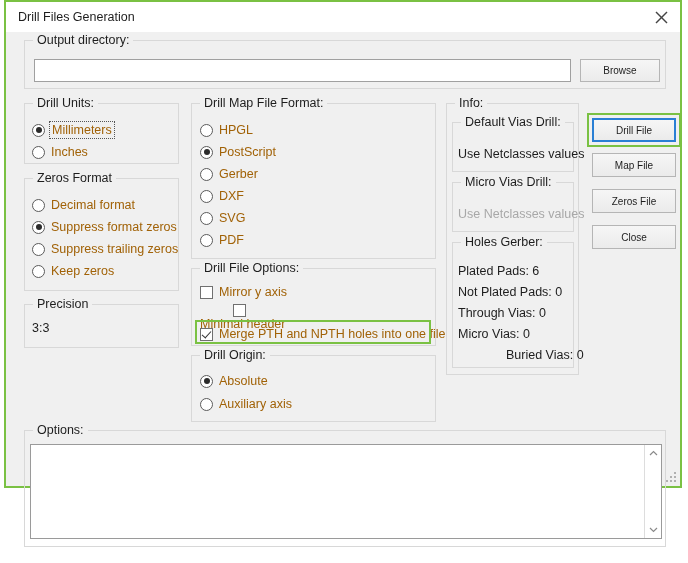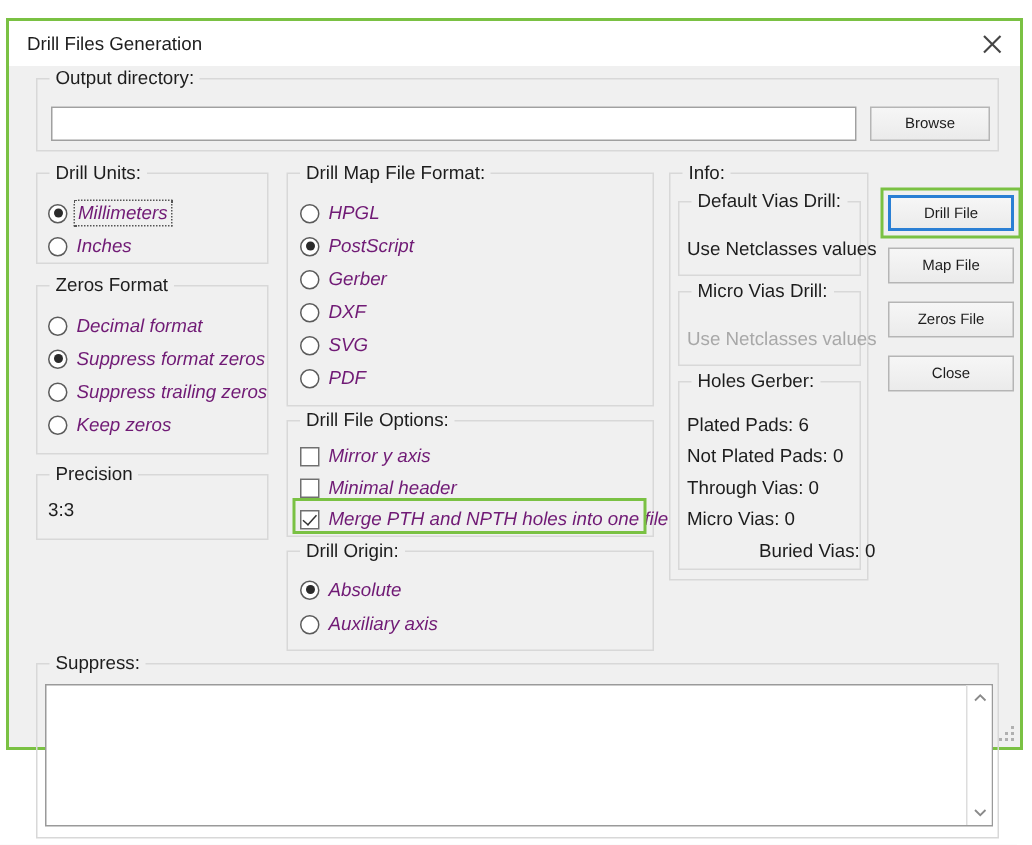--- a/index.html
+++ b/index.html
@@ -13,21 +13,21 @@
     font-family: "Liberation Sans", sans-serif;
     font-size: 12px;
     color: #1a1a1a;
     overflow: hidden;
   }
 
   
   .dialog {
     position: absolute;
     left: 4px;
-    top: 12px;
+    top: 0;
     width: 678px;   
     height: 488px;
     background: #f0f0f0;
     border: 2px solid #7ac143;
     box-sizing: border-box;
   }
 
   .titlebar {
     position: absolute;
     left: 0; top: 0;
@@ -157,23 +157,22 @@
     content: "";
     position: absolute;
     left: 3px; top: 0px;
     width: 4px; height: 8px;
     border: solid #333;
     border-width: 0 1.6px 1.6px 0;
     transform: rotate(42deg);
   }
   .optlabel {
     font-size: 12.5px;
-    color: #701a75;
+    color: #a16207;
     line-height: 14px;
-    font-style: italic;
   }
   .optlabel.focusring {
     outline: 1px dotted #555;
     outline-offset: 1px;
     padding: 0 1px;
   }
 
   
   .stext {
     position: absolute;
@@ -320,21 +319,21 @@
       <span class="optlabel">PDF</span>
     </div>
 
     <div class="group" style="left:185px; top:236px; width:245px; height:78px;">
       <span class="glabel">Drill File Options:</span>
     </div>
     <div class="optrow" style="left:194px; top:251px;">
       <span class="check"></span>
       <span class="optlabel">Mirror y axis</span>
     </div>
-    <div class="optrow" style="left:194px; top:272px;">
+    <div class="optrow" style="left:194px; top:272px;flex-direction:column;">
       <span class="check"></span>
       <span class="optlabel">Minimal header</span>
     </div>
     <div class="optrow" style="left:194px; top:293px;">
       <span class="check on"></span>
       <span class="optlabel">Merge PTH and NPTH holes into one file</span>
     </div>
     <div class="hilite" style="left:189px; top:288px; width:236px; height:24px;"></div>
 
     <div class="group" style="left:185px; top:323px; width:245px; height:67px;">
@@ -373,21 +372,21 @@
     <div class="stext" style="left:452px; top:316px;margin-left:48px;">Buried Vias: 0</div>
 
     <div class="btn focused" style="left:586px; top:86px; width:84px; height:24px;">Drill File</div>
     <div class="hilite" style="left:581px; top:81px; width:94px; height:34px;"></div>
 
     <div class="btn" style="left:586px; top:121px; width:84px; height:24px;">Map File</div>
     <div class="btn" style="left:586px; top:157px; width:84px; height:24px;">Zeros File</div>
     <div class="btn" style="left:586px; top:193px; width:84px; height:24px;">Close</div>
 
     <div class="group" style="left:18px; top:398px; width:642px; height:117px;">
-      <span class="glabel">Suppress:</span>
+      <span class="glabel">Options:</span>
     </div>
     <div class="msgbox" style="left:24px; top:412px; width:632px; height:95px;">
       <div class="msg-scroll">
         <div class="msg-arrow up">
           <svg width="9" height="7" viewBox="0 0 9 7" aria-hidden="true">
             <polyline points="1,5 4.5,1.5 8,5" fill="none" stroke="#8a8a8a" stroke-width="1.2"></polyline>
           </svg>
         </div>
         <div class="msg-arrow down">
           <svg width="9" height="7" viewBox="0 0 9 7" aria-hidden="true">

